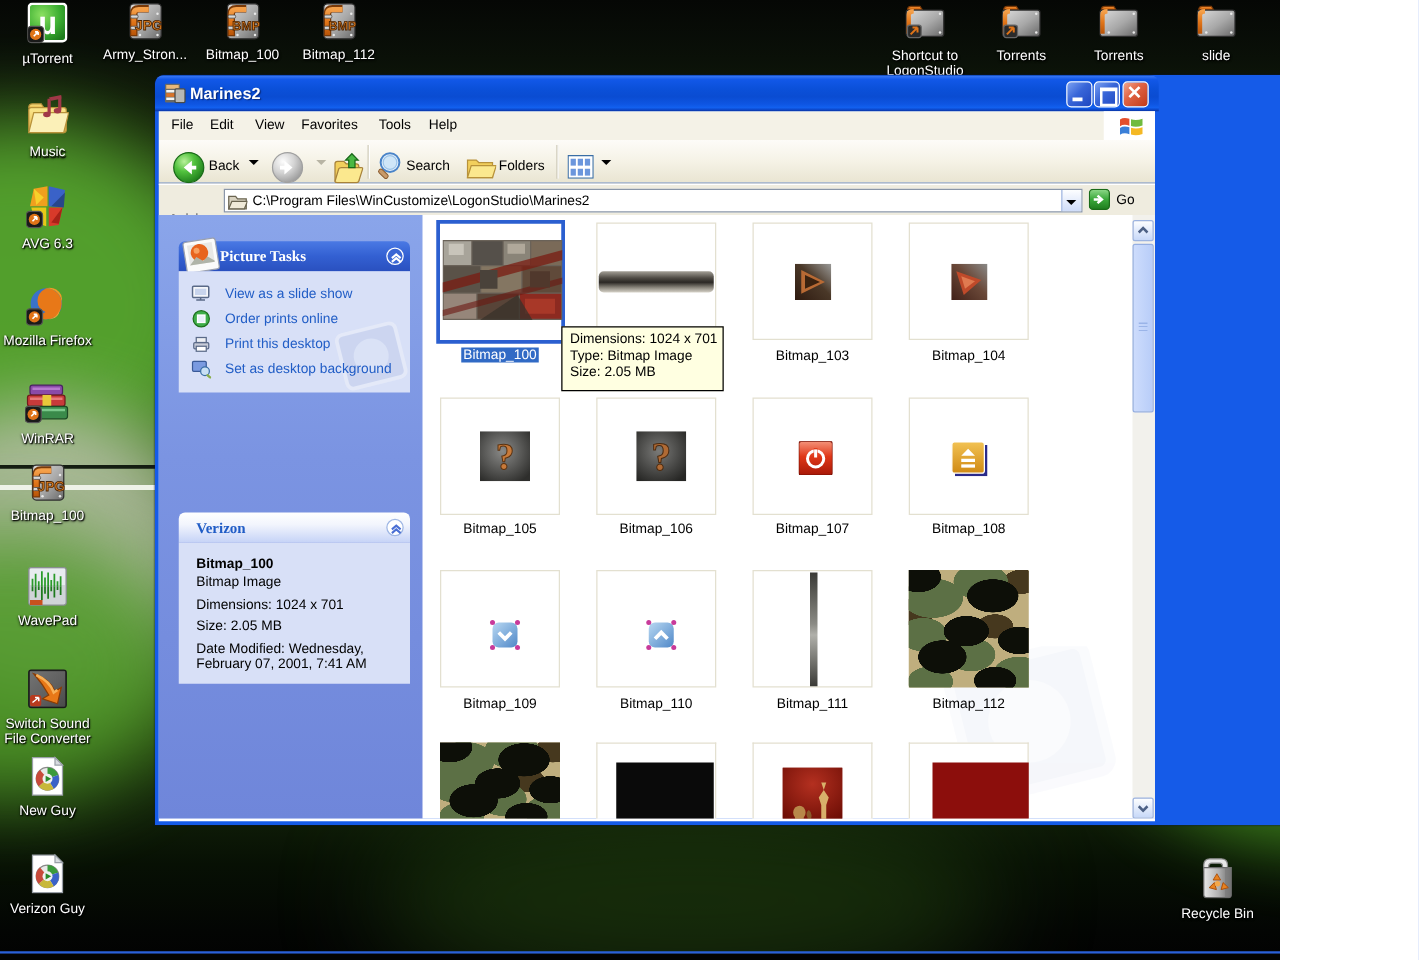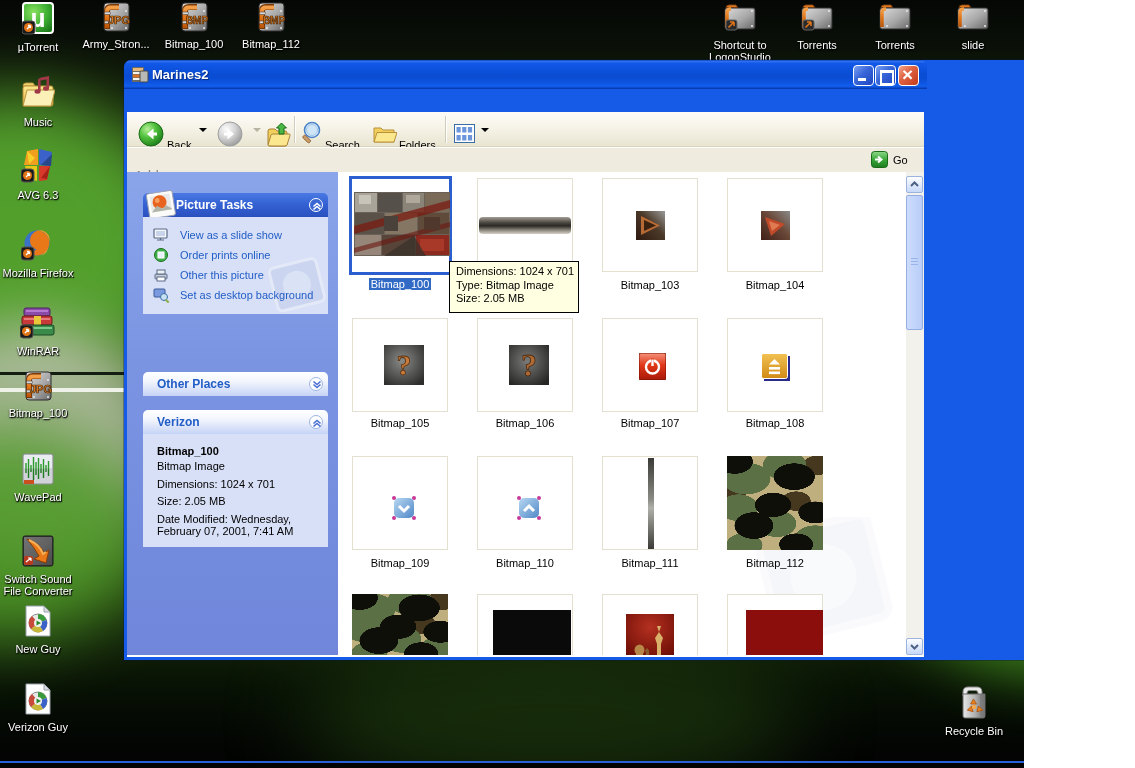--- a/index.html
+++ b/index.html
@@ -43,21 +43,21 @@
 #wlogo{position:absolute;right:0;top:0;width:41px;height:23px;background:#fff;}
 #toolbar{position:absolute;left:3px;top:52px;width:797px;height:35px;
 background:linear-gradient(180deg,#fdfcf8 0%,#f5f2e6 50%,#e9e5d2 100%);border-bottom:1px solid #d8d4c0;box-sizing:border-box;}
 #addrbar{position:absolute;left:3px;top:87px;width:797px;height:25px;background:#efecdf;border-top:1px solid #fff;box-sizing:border-box;}
 #content{position:absolute;left:3px;top:112px;width:797px;height:483px;background:#fff;overflow:hidden;}
 #botline{position:absolute;left:3px;top:595px;width:797px;height:2px;background:#fff;}#view{position:absolute;left:0;top:0;width:780px;height:483px;}
 
 #tpane{position:absolute;left:0;top:0;width:211px;height:483px;
 background:linear-gradient(180deg,#8aa5ea 0%,#7b94e2 40%,#6f86da 100%);}
 .card{position:absolute;left:16px;width:185px;}
-.chead{position:relative;height:24px;border-radius:5px 5px 0 0;background:linear-gradient(180deg,#ffffff 0%,#f2f5fd 40%,#c6d3f7 100%);}
+.chead{position:relative;height:24px;border-radius:5px 5px 0 0;background:linear-gradient(180deg,#ffffff 0%,#f2f5fd 40%,#c6d3f7 100%);font-family:Liberation Serif, serif;}
 .chead .ht{position:absolute;left:14px;top:5px;font-size:12px;font-weight:bold;color:#215dc6;}
 .chev{position:absolute;right:5px;top:5px;width:14px;height:14px;border-radius:50%;background:#fff;border:1px solid #9eb6e4;box-sizing:border-box;}
 .chev svg{position:absolute;left:1px;top:1px;}
 .cbody{position:relative;background:#d8e0f7;}
 .titem{position:absolute;left:10px;font-size:11px;color:#215dc6;}
 .titem .tic{position:absolute;left:0;top:-2px;width:16px;height:16px;}
 .titem .tt{margin-left:27px;white-space:nowrap;}
 
 #phead{background:linear-gradient(180deg,#4a79e4 0%,#3360d2 50%,#2a50bf 100%);}
 #phead .ht{color:#fff;left:33px;}
@@ -86,21 +86,21 @@
 #sbar{position:absolute;left:779px;top:0;width:18px;height:483px;background:#f2f1ec;}
 .sbtn{position:absolute;left:0;width:17px;height:17px;background:linear-gradient(180deg,#fdfeff,#c7d8f8);border:1px solid #9cb3e0;border-radius:2px;box-sizing:border-box;}
 #sthumb{position:absolute;left:0;top:23px;width:17px;height:135px;background:linear-gradient(90deg,#cddcfc,#b8cdf8);border:1px solid #94aee2;border-radius:2px;box-sizing:border-box;}#sthumb:after{content:"";position:absolute;left:4px;top:62px;width:7px;height:8px;background:repeating-linear-gradient(180deg,#9ab4e8 0 1px,transparent 1px 3px);}
 
 #backbtn{position:absolute;left:11px;top:9px;}
 #fwdbtn{position:absolute;left:90px;top:9px;}
 #upbtn{position:absolute;left:140px;top:10px;}
 #mag{position:absolute;left:172px;top:9px;}
 #fldico{position:absolute;left:246px;top:11px;}
 #viewico{position:absolute;left:327px;top:12px;}
-.tbtx{position:absolute;top:15px;font-size:11px;color:#000;margin-top:12px;}
+.tbtx{position:absolute;top:15px;font-size:11px;color:#000;}
 .darr{position:absolute;width:0;height:0;border-left:4px solid transparent;border-right:4px solid transparent;border-top:4px solid #000;}
 .tsep{position:absolute;top:4px;width:1px;height:27px;background:#d0ccba;border-right:1px solid #fff;}
 
 #alabel{position:absolute;left:7px;top:20px;font-size:14px;color:#858585;}
 #afield{position:absolute;left:52px;top:3px;width:687px;height:19px;background:#fff;border:1px solid #8a96a8;box-sizing:border-box;}
 #apath{position:absolute;left:22px;top:3px;font-size:11px;color:#000;white-space:nowrap;}
 #adrop{position:absolute;right:0;top:0;width:15px;height:17px;background:linear-gradient(180deg,#fdfeff,#cfdcf8);border-left:1px solid #9cb3e0;}
 #gobtn{position:absolute;left:744px;top:3px;}
 #gotx{position:absolute;left:766px;top:6px;font-size:11px;color:#000;}
 
@@ -364,20 +364,36 @@
             <rect x="1" y="6" width="10" height="2" fill="#f4f4f0"></rect>
             <rect x="1" y="8.5" width="10" height="3" fill="#d8742a"></rect>
             <rect x="1" y="12" width="10" height="2" fill="#f4f4f0"></rect>
             <rect x="8" y="5" width="8" height="11" rx="1" fill="#b8b8b4" stroke="#4a4a46"></rect>
           </svg>
           <div class="ttl">Marines2</div>
       <div class="tbtn" id="bmin"></div>
       <div class="tbtn" id="bmax"></div>
       <div class="tbtn" id="bcls"></div>
     </div>
+    <div id="menubar">
+      <span style="left:10px">File</span>
+      <span style="left:41px">Edit</span>
+      <span style="left:77px">View</span>
+      <span style="left:114px">Favorites</span>
+      <span style="left:176px">Tools</span>
+      <span style="left:216px">Help</span>
+      <div id="wlogo">
+            <svg style="position:absolute;left:11px;top:2px" width="22" height="20" viewBox="0 0 22 20">
+              <path d="M2 4.5 Q5 2.5 9.5 4 L9.5 9.5 Q5 8 2 10 Z" fill="#e34f2c"></path>
+              <path d="M10.8 4.4 Q15 5.8 20 4 L20 9.4 Q15 11.2 10.8 9.8 Z" fill="#6fbb3e"></path>
+              <path d="M2 11.3 Q5 9.3 9.5 10.8 L9.5 16.3 Q5 14.8 2 16.8 Z" fill="#3a7fd8"></path>
+              <path d="M10.8 11.2 Q15 12.6 20 10.8 L20 16.2 Q15 18 10.8 16.6 Z" fill="#f4b824"></path>
+            </svg>
+          </div>
+    </div>
     <div id="toolbar">
       <div id="backbtn"><svg width="26" height="26" viewBox="0 0 26 26">
               <defs>
                 <radialGradient id="gb" cx="35%" cy="30%" r="75%">
                   <stop offset="0%" stop-color="#b8f09a"></stop>
                   <stop offset="45%" stop-color="#52c23e"></stop>
                   <stop offset="100%" stop-color="#1d7d1a"></stop>
                 </radialGradient>
               </defs>
               <circle cx="13" cy="13" r="12" fill="url(#gb)" stroke="#1a6b18" stroke-width="1"></circle>
@@ -421,20 +437,30 @@
               <rect x="8.2" y="3" width="4.2" height="5.5" fill="#6b96dc"></rect>
               <rect x="13.9" y="3" width="4.2" height="5.5" fill="#6b96dc"></rect>
               <rect x="2.5" y="11" width="4.2" height="5.5" fill="#6b96dc"></rect>
               <rect x="8.2" y="11" width="4.2" height="5.5" fill="#6b96dc"></rect>
               <rect x="13.9" y="11" width="4.2" height="5.5" fill="#6b96dc"></rect>
             </svg></div>
       <div class="darr" style="left:354px;top:16px"></div>
     </div>
     <div id="addrbar">
       <span id="alabel">Address</span>
+      <div id="afield">
+        <svg width="16" height="14" viewBox="0 0 16 14" style="margin:2px 0 0 2px">
+              <path d="M1 3 L1 13 L15 13 L15 5 L8 5 L6.5 3 Z" fill="#d8d2c0" stroke="#6a6450" stroke-width="1"></path>
+              <path d="M1 13 L3.5 7 L16 7 L13.5 13 Z" fill="#efe9d8" stroke="#6a6450" stroke-width="1"></path>
+            </svg>
+        <span id="apath">C:\Program Files\WinCustomize\LogonStudio\Marines2</span>
+        <div id="adrop">
+              <div class="darr" style="left:3px;top:8px"></div>
+            </div>
+      </div>
       <div id="gobtn"><svg width="17" height="17" viewBox="0 0 17 17">
               <defs>
                 <linearGradient id="gg" x1="0" y1="0" x2="0" y2="1">
                   <stop offset="0%" stop-color="#8fd98a"></stop>
                   <stop offset="50%" stop-color="#3aa83a"></stop>
                   <stop offset="100%" stop-color="#1e7c1e"></stop>
                 </linearGradient>
               </defs>
               <rect x="0.5" y="0.5" width="16" height="16" rx="3" fill="url(#gg)" stroke="#1a6b18"></rect>
               <path d="M4 8.5 L9 8.5 M7 5.5 L10.5 8.5 L7 11.5" stroke="#fff" stroke-width="2" fill="none"></path>
@@ -475,40 +501,30 @@
                       <path d="M4 13 L11 13 M7.5 11 L7.5 13" stroke="#5a6a88" stroke-width="1.2"></path>
                     </svg></div><span class="tt">View as a slide show</span></div>
             <div class="titem" style="top:32px"><div class="tic"><svg width="16" height="16" viewBox="0 0 16 16">
                       <circle cx="8" cy="8" r="6.5" fill="#3fae4a" stroke="#1c701c"></circle>
                       <rect x="5" y="5" width="6" height="6" fill="#e8f0fa" stroke="#fff"></rect>
                     </svg></div><span class="tt">Order prints online</span></div>
             <div class="titem" style="top:52px"><div class="tic"><svg width="16" height="16" viewBox="0 0 16 16">
                       <rect x="2" y="7" width="12" height="5" rx="1" fill="#c8ccd8" stroke="#5a6a88"></rect>
                       <rect x="4" y="3" width="8" height="4" fill="#eef0f4" stroke="#5a6a88"></rect>
                       <rect x="4" y="10" width="8" height="4" fill="#fff" stroke="#5a6a88"></rect>
-                    </svg></div><span class="tt">Other this picture</span></div>
+                    </svg></div><span class="tt">Print this desktop</span></div>
             <div class="titem" style="top:72px"><div class="tic"><svg width="16" height="16" viewBox="0 0 16 16">
                       <rect x="1" y="2" width="11" height="8" rx="1" fill="#7a9ae0" stroke="#3a5a98"></rect>
                       <circle cx="11" cy="10" r="3.5" fill="#c8e0f4" stroke="#3a6ea5"></circle>
                       <rect x="12.6" y="12" width="4.5" height="2" rx="1" transform="rotate(40 13 12.5)" fill="#8aae4a"></rect>
                     </svg></div><span class="tt">Set as desktop background</span></div>
           </div>
         </div>
 
 
-        <div class="card" style="top:200px">
-          <div class="chead">
-                <div class="ht">Other Places</div>
-            <div class="chev">
-                  <svg width="12" height="12" viewBox="0 0 12 12">
-                    <path d="M2.5 2.5 L6 5.5 L9.5 2.5 M2.5 5.5 L6 8.5 L9.5 5.5" stroke="#4a6fd4" stroke-width="1.6" fill="none"></path>
-                  </svg>
-                </div>
-          </div>
-        </div>
 
         <div class="card" style="top:238px">
           <div class="chead">
                 <div class="ht">Verizon</div>
             <div class="chev">
                   <svg width="12" height="12" viewBox="0 0 12 12">
                     <path d="M2.5 6.5 L6 3.5 L9.5 6.5 M2.5 9.5 L6 6.5 L9.5 9.5" stroke="#4a6fd4" stroke-width="1.6" fill="none"></path>
                   </svg>
                 </div>
           </div>

